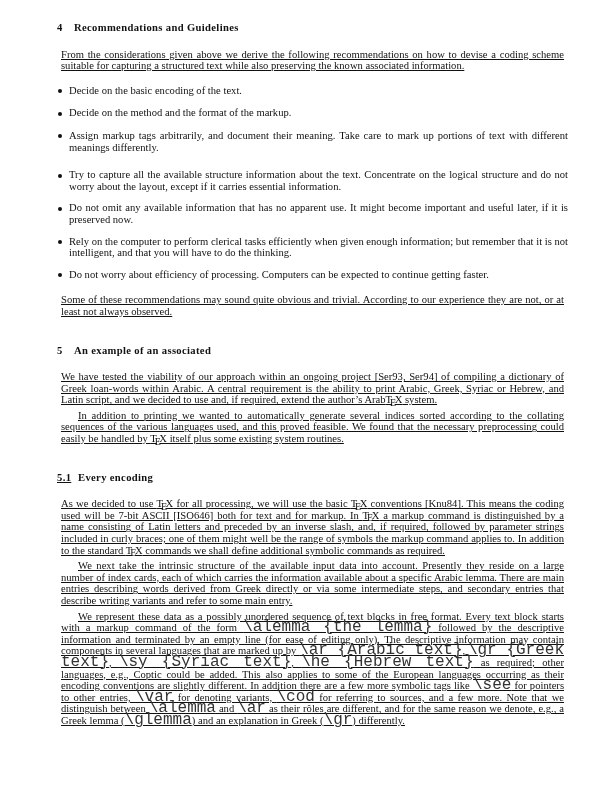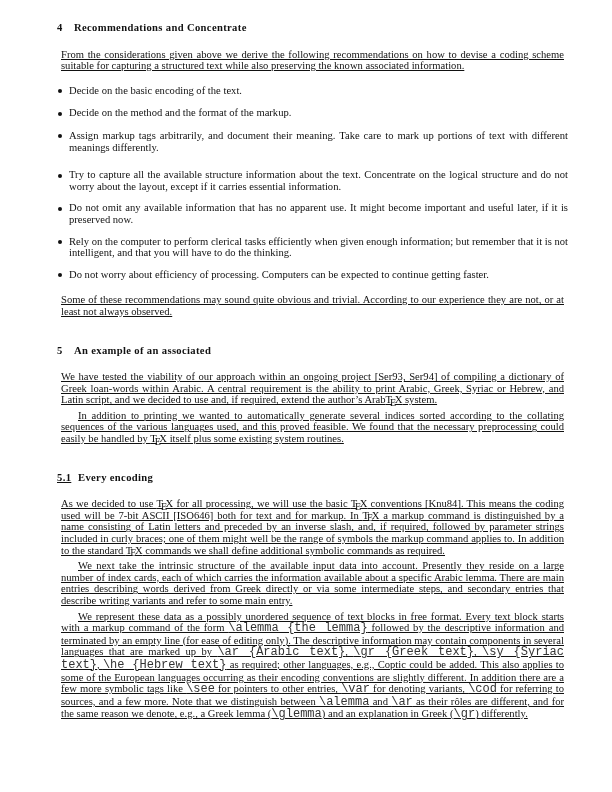--- a/index.html
+++ b/index.html
@@ -19,29 +19,29 @@
   .h-sec .num { display: inline-block; width: 17px; }
   .h-sub .num { display: inline-block; width: 21px; text-decoration: underline; }
   p { margin: 4px; text-align: justify; hyphens: none; text-decoration: underline; }
   .indent { text-indent: 17px; }
   ul { list-style: none; margin: 0; padding: 0; }
   li { position: relative; padding-left: 12px; text-align: justify; }
   li::before {
     content: ""; position: absolute; left: 1px; top: 4.5px;
     width: 4px; height: 4px; border-radius: 50%; background: #111;
   }
-  .tt { font-family: "Liberation Mono", "DejaVu Sans Mono", monospace; font-size: 12px; color: #333; }
+  .tt { font-family: "Liberation Mono", "DejaVu Sans Mono", monospace; font-size: 16px; color: #333; }
   .tex-e { position: relative; top: 2.5px; margin-left: -2px; margin-right: -1.5px; font-size: 10px; }
 </style>
 </head>
 <body>
 
 <div class="page">
 
-  <h3 class="h-sec"><span class="num">4</span><span>Recommendations and Concentrate</span></h3>
+  <h3 class="h-sec"><span class="num">4</span><span>Recommendations and Guidelines</span></h3>
   <div style="height:11px"></div>
   <p>From the considerations given above we derive the following recommendations on how to devise a coding scheme suitable for capturing a structured text while also preserving the known associated information.</p>
   <div style="height:9px"></div>
   <ul>
     <li>Decide on the basic encoding of the text.</li>
     <li style="margin-top:11px">Decide on the method and the format of the markup.</li>
     <li style="margin-top:11px">Assign markup tags arbitrarily, and document their meaning. Take care to mark up portions of text with different meanings differently.</li>
     <li style="margin-top:16px">Try to capture all the available structure information about the text. Concentrate on the logical structure and do not worry about the layout, except if it carries essential information.</li>
     <li style="margin-top:10px">Do not omit any available information that has no apparent use. It might become important and useful later, if it is preserved now.</li>
     <li style="margin-top:10px">Rely on the computer to perform clerical tasks efficiently when given enough information; but remember that it is not intelligent, and that you will have to do the thinking.</li>

